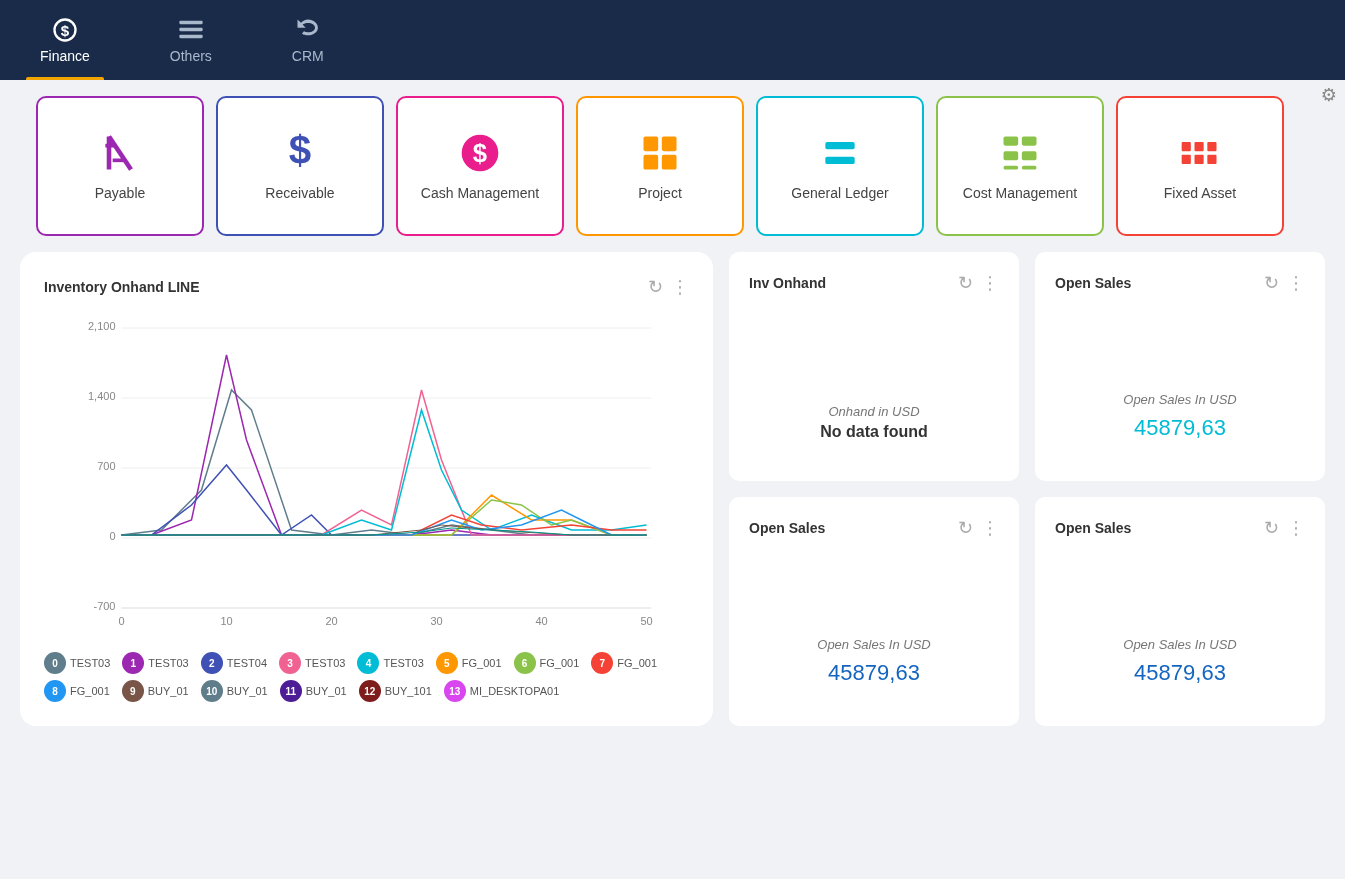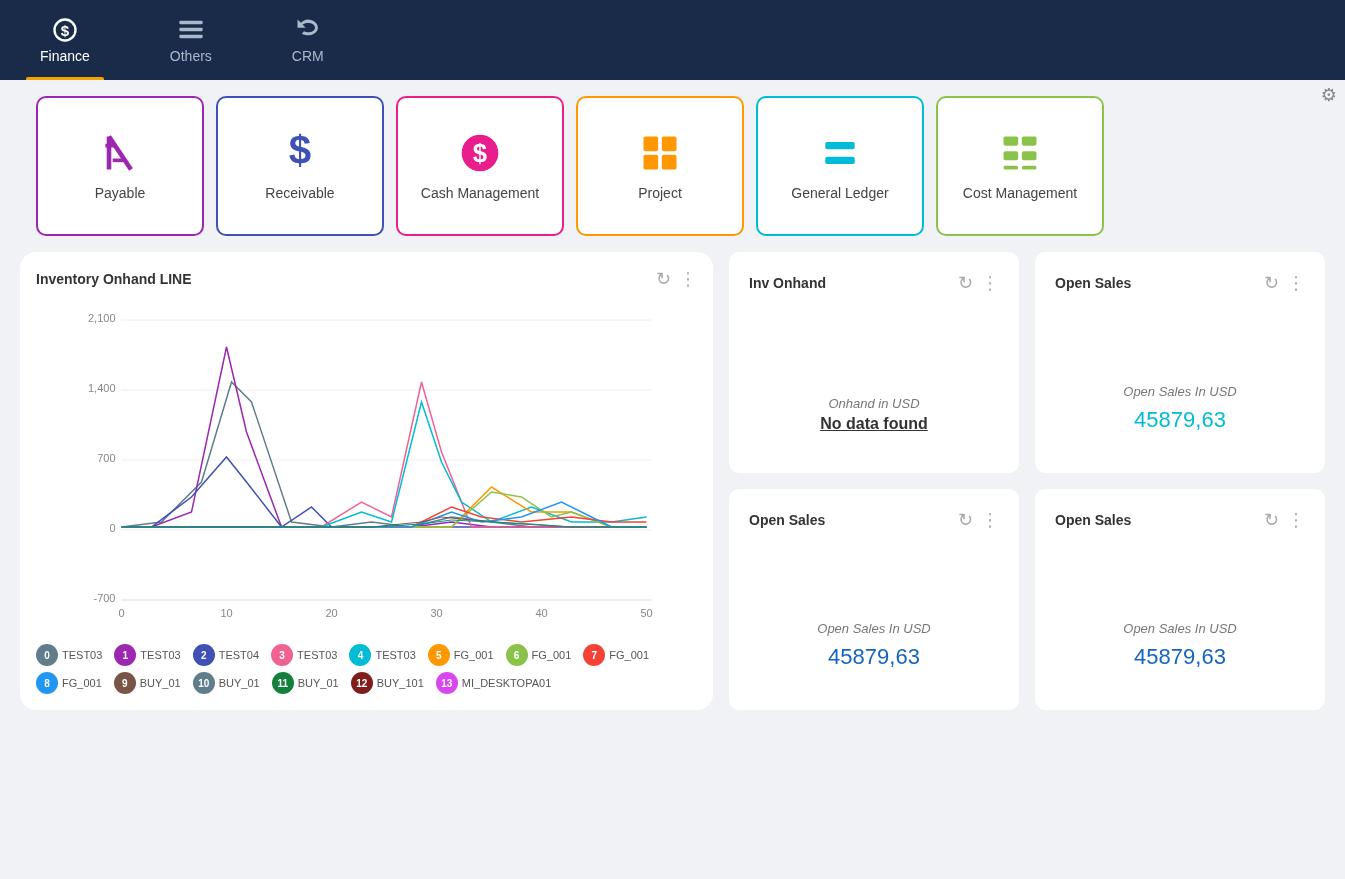--- a/index.html
+++ b/index.html
@@ -88,21 +88,21 @@
       display: grid;
       grid-template-columns: 1fr 290px 290px;
       gap: 16px;
       padding: 0 20px 20px 20px;
     }
 
     
     .chart-card {
       background: #fff;
       border-radius: 16px;
-      padding: 16px;
+      padding: 24px;
       grid-row: 1 / 3;
     }
     .card-header {
       display: flex;
       align-items: center;
       justify-content: space-between;
       margin-bottom: 12px;
     }
     .card-title {
       font-size: 14px;
@@ -168,21 +168,20 @@
       text-align: left;
       margin-top: 8px;
     }
     .widget-value.teal { color: #00bcd4; }
     .widget-value.blue { color: #1565c0; }
     .no-data {
       font-size: 16px;
       font-weight: 700;
       color: #333;
       margin-top: 4px;
-      text-decoration: underline;
     }
     .widget-body {
       flex: 1;
       display: flex;
       flex-direction: column;
       justify-content: center;
       align-items: center;
       padding: 20px 0;
     }
   </style>
@@ -263,20 +262,31 @@
         <rect x="3" y="3" width="8" height="5" rx="1"></rect>
         <rect x="13" y="3" width="8" height="5" rx="1"></rect>
         <rect x="3" y="11" width="8" height="5" rx="1"></rect>
         <rect x="13" y="11" width="8" height="5" rx="1"></rect>
         <rect x="3" y="19" width="8" height="2" rx="1"></rect>
         <rect x="13" y="19" width="8" height="2" rx="1"></rect>
       </svg>
     <span>Cost Management</span>
   </div>
 
+  <div class="module-card fixed">
+    <svg viewBox="0 0 24 24" fill="#f44336">
+        <rect x="2" y="6" width="5" height="5" rx="0.5"></rect>
+        <rect x="9" y="6" width="5" height="5" rx="0.5"></rect>
+        <rect x="16" y="6" width="5" height="5" rx="0.5"></rect>
+        <rect x="2" y="13" width="5" height="5" rx="0.5"></rect>
+        <rect x="9" y="13" width="5" height="5" rx="0.5"></rect>
+        <rect x="16" y="13" width="5" height="5" rx="0.5"></rect>
+      </svg>
+    <span>Fixed Asset</span>
+  </div>
 
   <span class="gear-icon">⚙</span>
 </div>
 
 <div class="dashboard">
 
   <div class="chart-card">
     <div class="card-header">
       <span class="card-title">Inventory Onhand LINE</span>
       <div class="card-actions">
@@ -369,21 +379,21 @@
         </div>
         <div class="legend-item">
           <div class="legend-dot" style="background:#795548">9</div>
           <span>BUY_01</span>
         </div>
         <div class="legend-item">
           <div class="legend-dot" style="background:#607d8b">10</div>
           <span>BUY_01</span>
         </div>
         <div class="legend-item">
-          <div class="legend-dot" style="background:#15803d">11</div>
+          <div class="legend-dot" style="background:#4c1d95">11</div>
           <span>BUY_01</span>
         </div>
         <div class="legend-item">
           <div class="legend-dot" style="background:#7f1d1d">12</div>
           <span>BUY_101</span>
         </div>
         <div class="legend-item">
           <div class="legend-dot" style="background:#d946ef">13</div>
           <span>MI_DESKTOPA01</span>
         </div>

